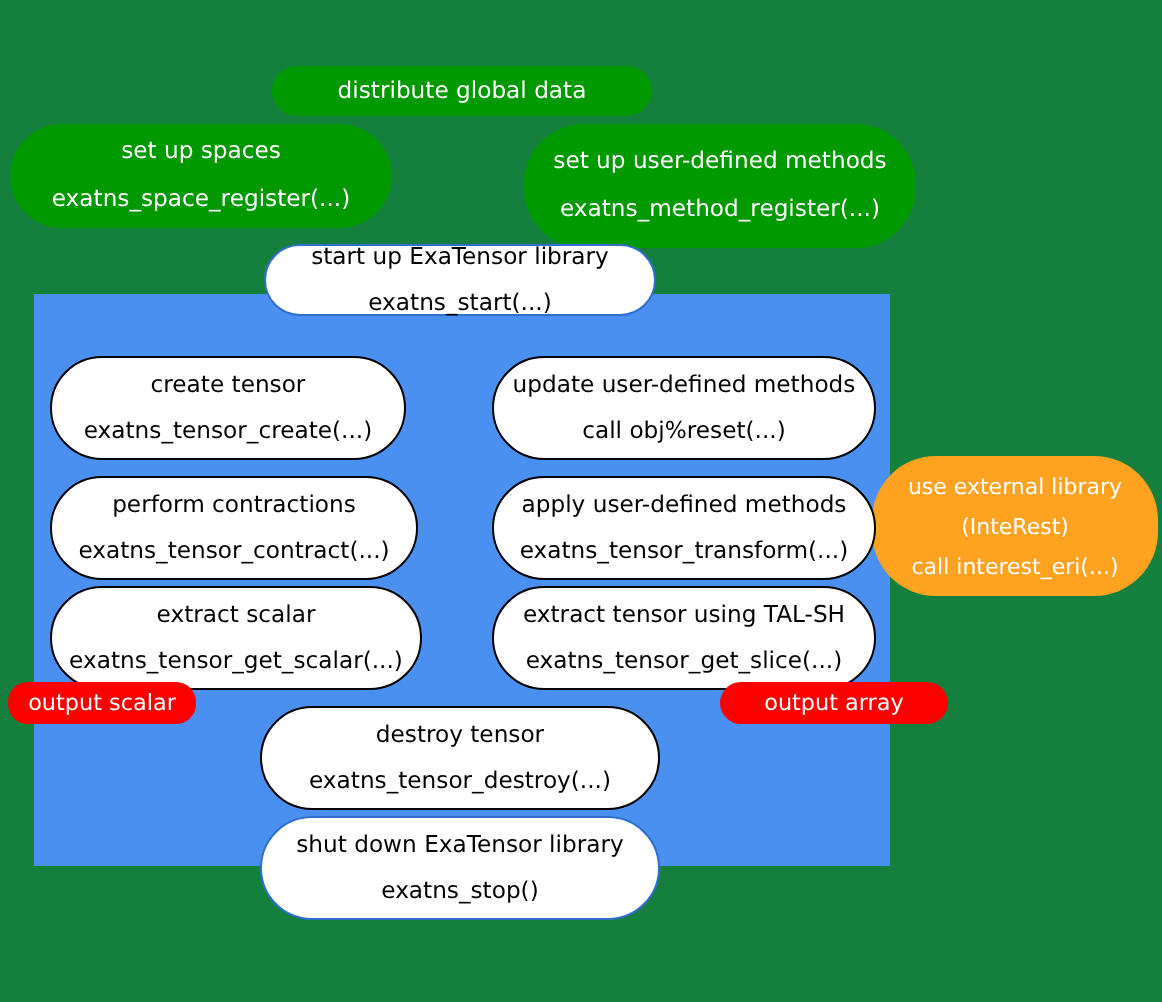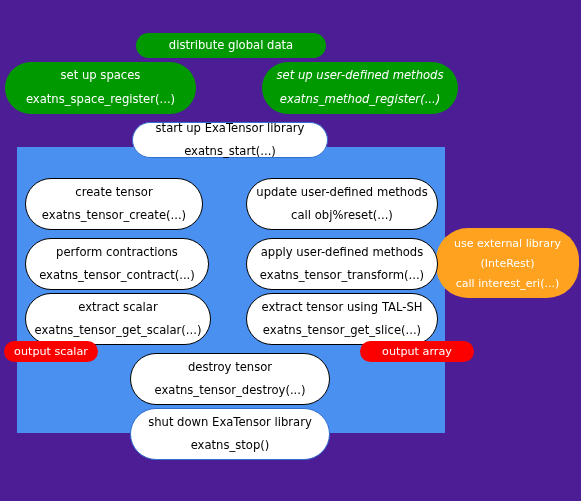--- a/index.html
+++ b/index.html
@@ -4,21 +4,21 @@
 <style>
   html, body {
     margin: 0;
     padding: 0;
     background: #000000;
   }
   #canvas {
     position: relative;
     width: 581px;
     height: 501px;
-    background: #4c1d95;
+    background: #15803d;
     overflow: hidden;
     font-family: "DejaVu Sans", "Liberation Sans", sans-serif;
   }
 
   
   #blue-region {
     position: absolute;
     left: 17px;
     top: 147px;
     width: 428px;
@@ -85,35 +85,35 @@
     background: #fc0000;
     border-radius: 12px;
     color: #ffffff;
     font-size: 11.2px;
     z-index: 7;
   }
 
   
   #node-distribute      { left: 136px; top: 33px;  width: 190px; height: 25px; }
   #node-spaces          { left: 5px;   top: 62px;  width: 191px; height: 52px; }
-  #node-methods         { left: 262px; top: 62px;  width: 196px; height: 52px; font-style: italic; }
+  #node-methods         { left: 262px; top: 62px;  width: 196px; height: 62px; }
 
   #node-startup         { left: 132px; top: 122px; width: 196px; height: 36px; }
   #node-create          { left: 25px;  top: 178px; width: 178px; height: 52px; }
   #node-update          { left: 246px; top: 178px; width: 192px; height: 52px; }
   #node-contract        { left: 25px;  top: 238px; width: 184px; height: 52px; }
   #node-transform       { left: 246px; top: 238px; width: 192px; height: 52px; }
   #node-getscalar       { left: 25px;  top: 293px; width: 186px; height: 52px; }
   #node-getslice        { left: 246px; top: 293px; width: 192px; height: 52px; }
   #node-destroy         { left: 130px; top: 353px; width: 200px; height: 52px; }
   #node-shutdown        { left: 130px; top: 408px; width: 200px; height: 52px; }
 
   #node-external        { left: 436px; top: 228px; width: 143px; height: 70px; }
 
-  #node-output-scalar   { left: 4px;   top: 341px; width: 94px;  height: 21px; }
+  #node-output-scalar   { left: 4px;   top: 341px; width: 94px;  height: 21px; border-radius: 10px; }
   #node-output-array    { left: 360px; top: 341px; width: 114px;  height: 21px; }
 </style>
 </head>
 <body>
 
 <div id="canvas">
 
   <div id="blue-region"></div>
 
   <div class="node green single" id="node-distribute">

